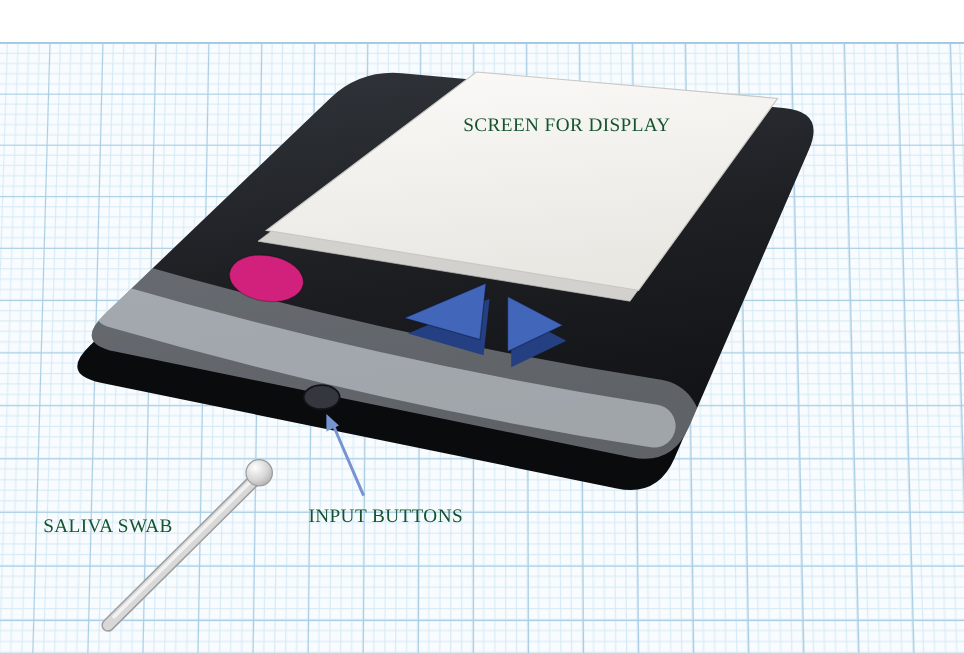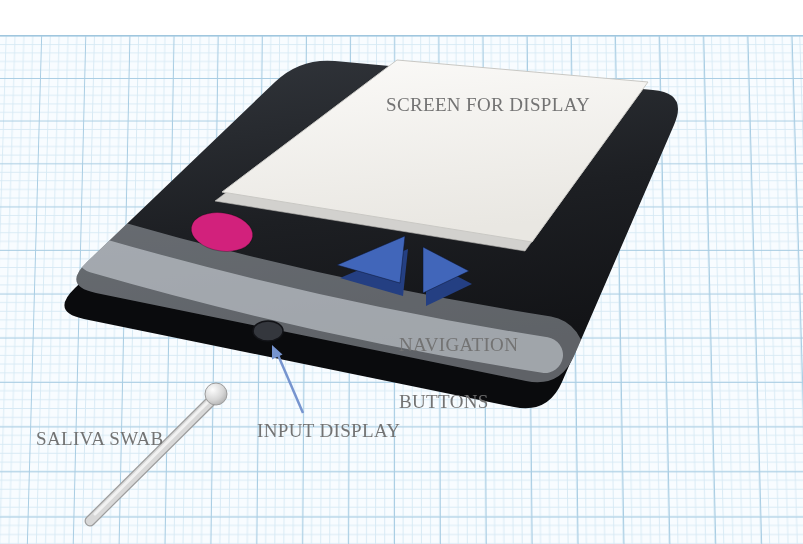--- a/index.html
+++ b/index.html
@@ -27,23 +27,23 @@
   }
   svg.render {
     position: absolute;
     left: 0; top: 0;
     width: 803px;
     height: 544px;
   }
   .label {
     position: absolute;
     font-family: "Liberation Serif", serif;
-    font-size: 19px;
+    font-size: 16px;
     font-weight: 400;
-    color: #737373;
+    color: #14532d;
     letter-spacing: 0.35px;
     white-space: pre;
     line-height: 19px;
   }
   .label-screen      { left: 386px; top: 95px;  }
   .label-power       { left: 154px; top: 260px; }
   .label-navigation  { left: 399px; top: 297px; }
   .label-input       { left: 257px; top: 421px; }
   .label-swab        { left: 36px;  top: 429px; }
 </style>
@@ -107,22 +107,18 @@
 
     <g>
       <line x1="303" y1="413" x2="278" y2="355" stroke-width="2.5" stroke="#7694cf"></line>
       <polygon points="272,345 282.5,354.5 272,359.5" fill="#7694cf"></polygon>
     </g>
   </svg>
 
   <div class="label label-screen">SCREEN FOR DISPLAY</div>
 
 
-  <div class="label label-navigation">
-    <div>NAVIGATION</div>
-    <div>BUTTONS</div>
-  </div>
 
-  <div class="label label-input">INPUT DISPLAY</div>
+  <div class="label label-input">INPUT BUTTONS</div>
 
   <div class="label label-swab">SALIVA SWAB</div>
 
 </div>
 
 </body></html>

